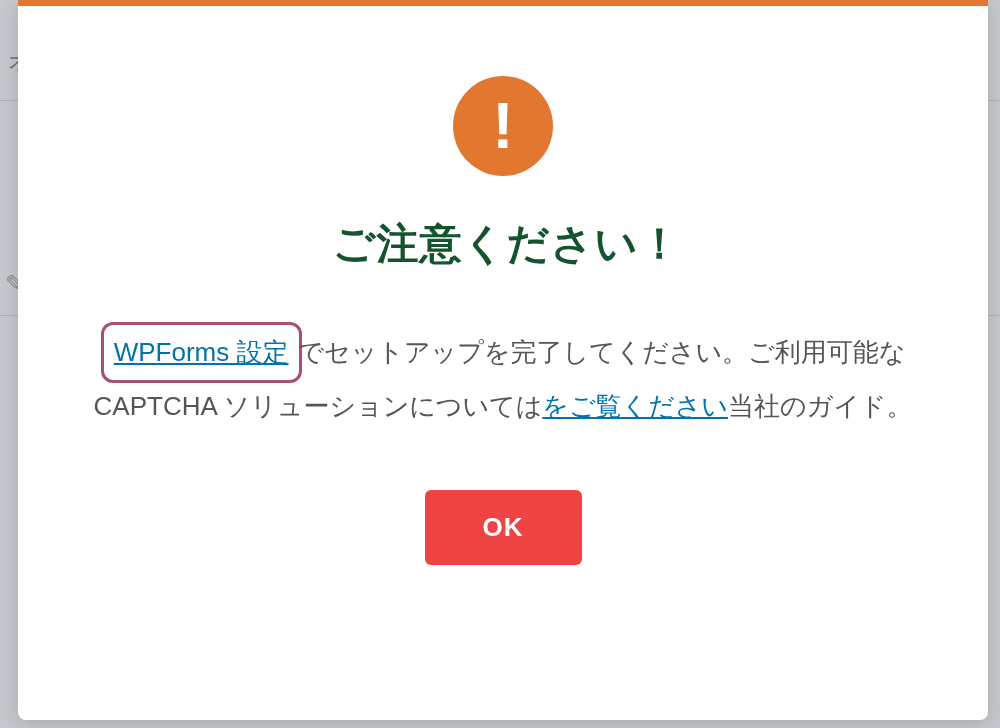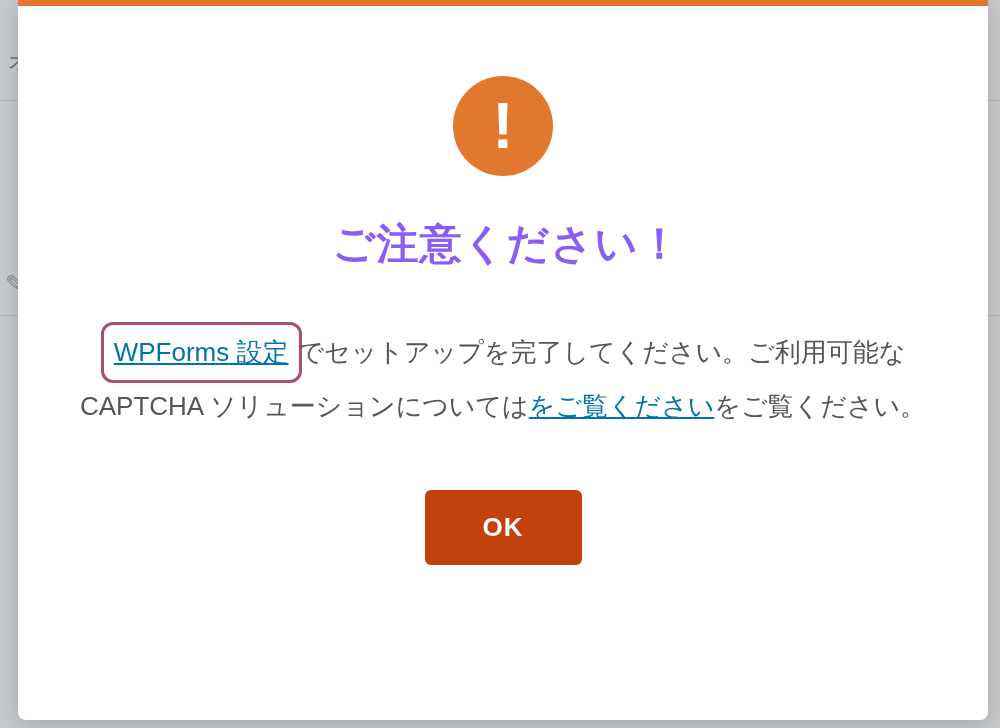--- a/index.html
+++ b/index.html
@@ -87,21 +87,21 @@
     .alert-icon-mark {
       color: #ffffff;
       font-size: 64px;
       font-weight: 900;
       line-height: 1;
     }
     
     .modal-title {
       font-size: 42px;
       font-weight: 600;
-      color: #8b5cf6;
+      color: #14532d;
       margin-bottom: 50px;
       letter-spacing: 1px;
       margin-left: 8px;
     }
     
     .modal-body {
       font-size: 26px;
       color: #555555;
       text-align: center;
       line-height: 1.8;
@@ -115,21 +115,21 @@
     
     .link-highlighted {
       border: 3px solid #a8506c;
       border-radius: 12px;
       padding: 4px 10px;
       display: inline-block;
       margin-right: -4px;
     }
     
     .ok-button {
-      background: #c2410c;
+      background: #ef4444;
       color: #ffffff;
       border: none;
       border-radius: 6px;
       font-size: 26px;
       font-weight: 700;
       padding: 22px 58px;
       cursor: pointer;
       letter-spacing: 1px;
     }
   </style>
@@ -144,17 +144,17 @@
 </div>
 
 <div class="modal">
   <div class="alert-icon">
     <span class="alert-icon-mark">!</span>
   </div>
 
   <h2 class="modal-title">ご注意ください！</h2>
 
   <div class="modal-body">
-    <span class="link-highlighted"><a href="#">WPForms 設定</a></span><span>でセットアップを完了してください。ご利用可能な CAPTCHA ソリューションについては</span><a href="#">をご覧ください</a><span>をご覧ください。</span>
+    <span class="link-highlighted"><a href="#">WPForms 設定</a></span><span>でセットアップを完了してください。ご利用可能な CAPTCHA ソリューションについては</span><a href="#">をご覧ください</a><span>当社のガイド。</span>
   </div>
 
   <button class="ok-button">OK</button>
 </div>
 
 </body></html>

